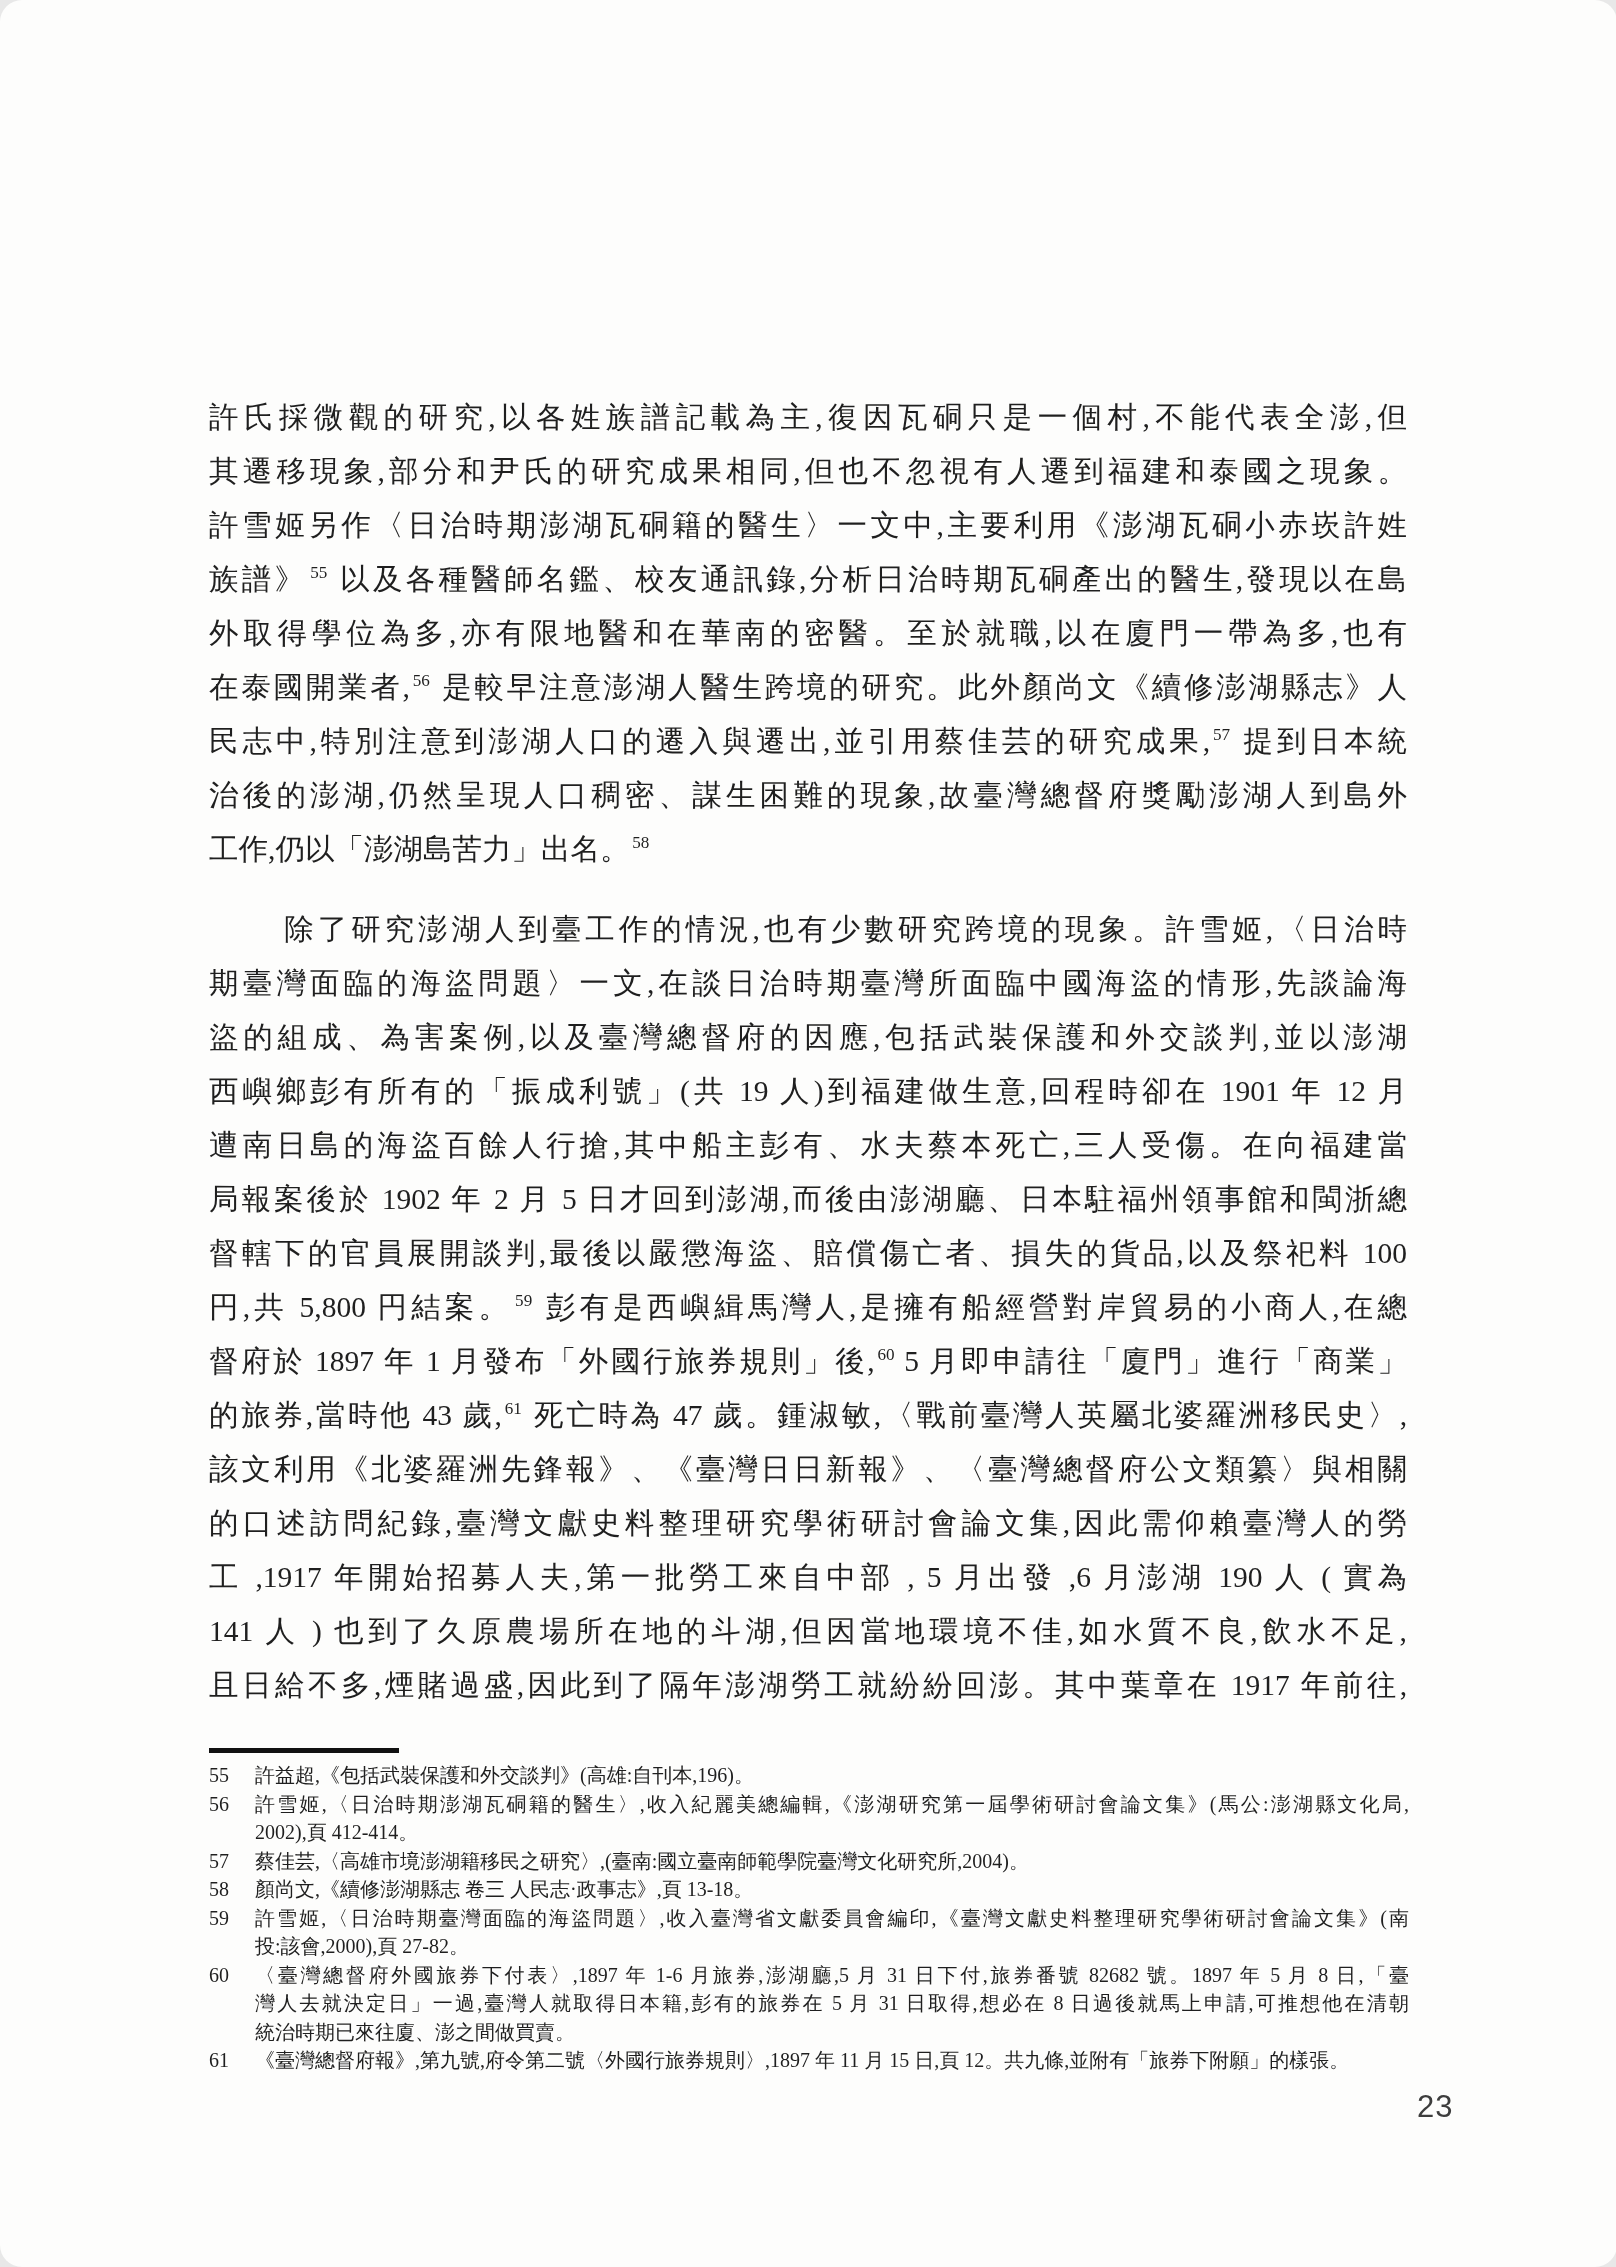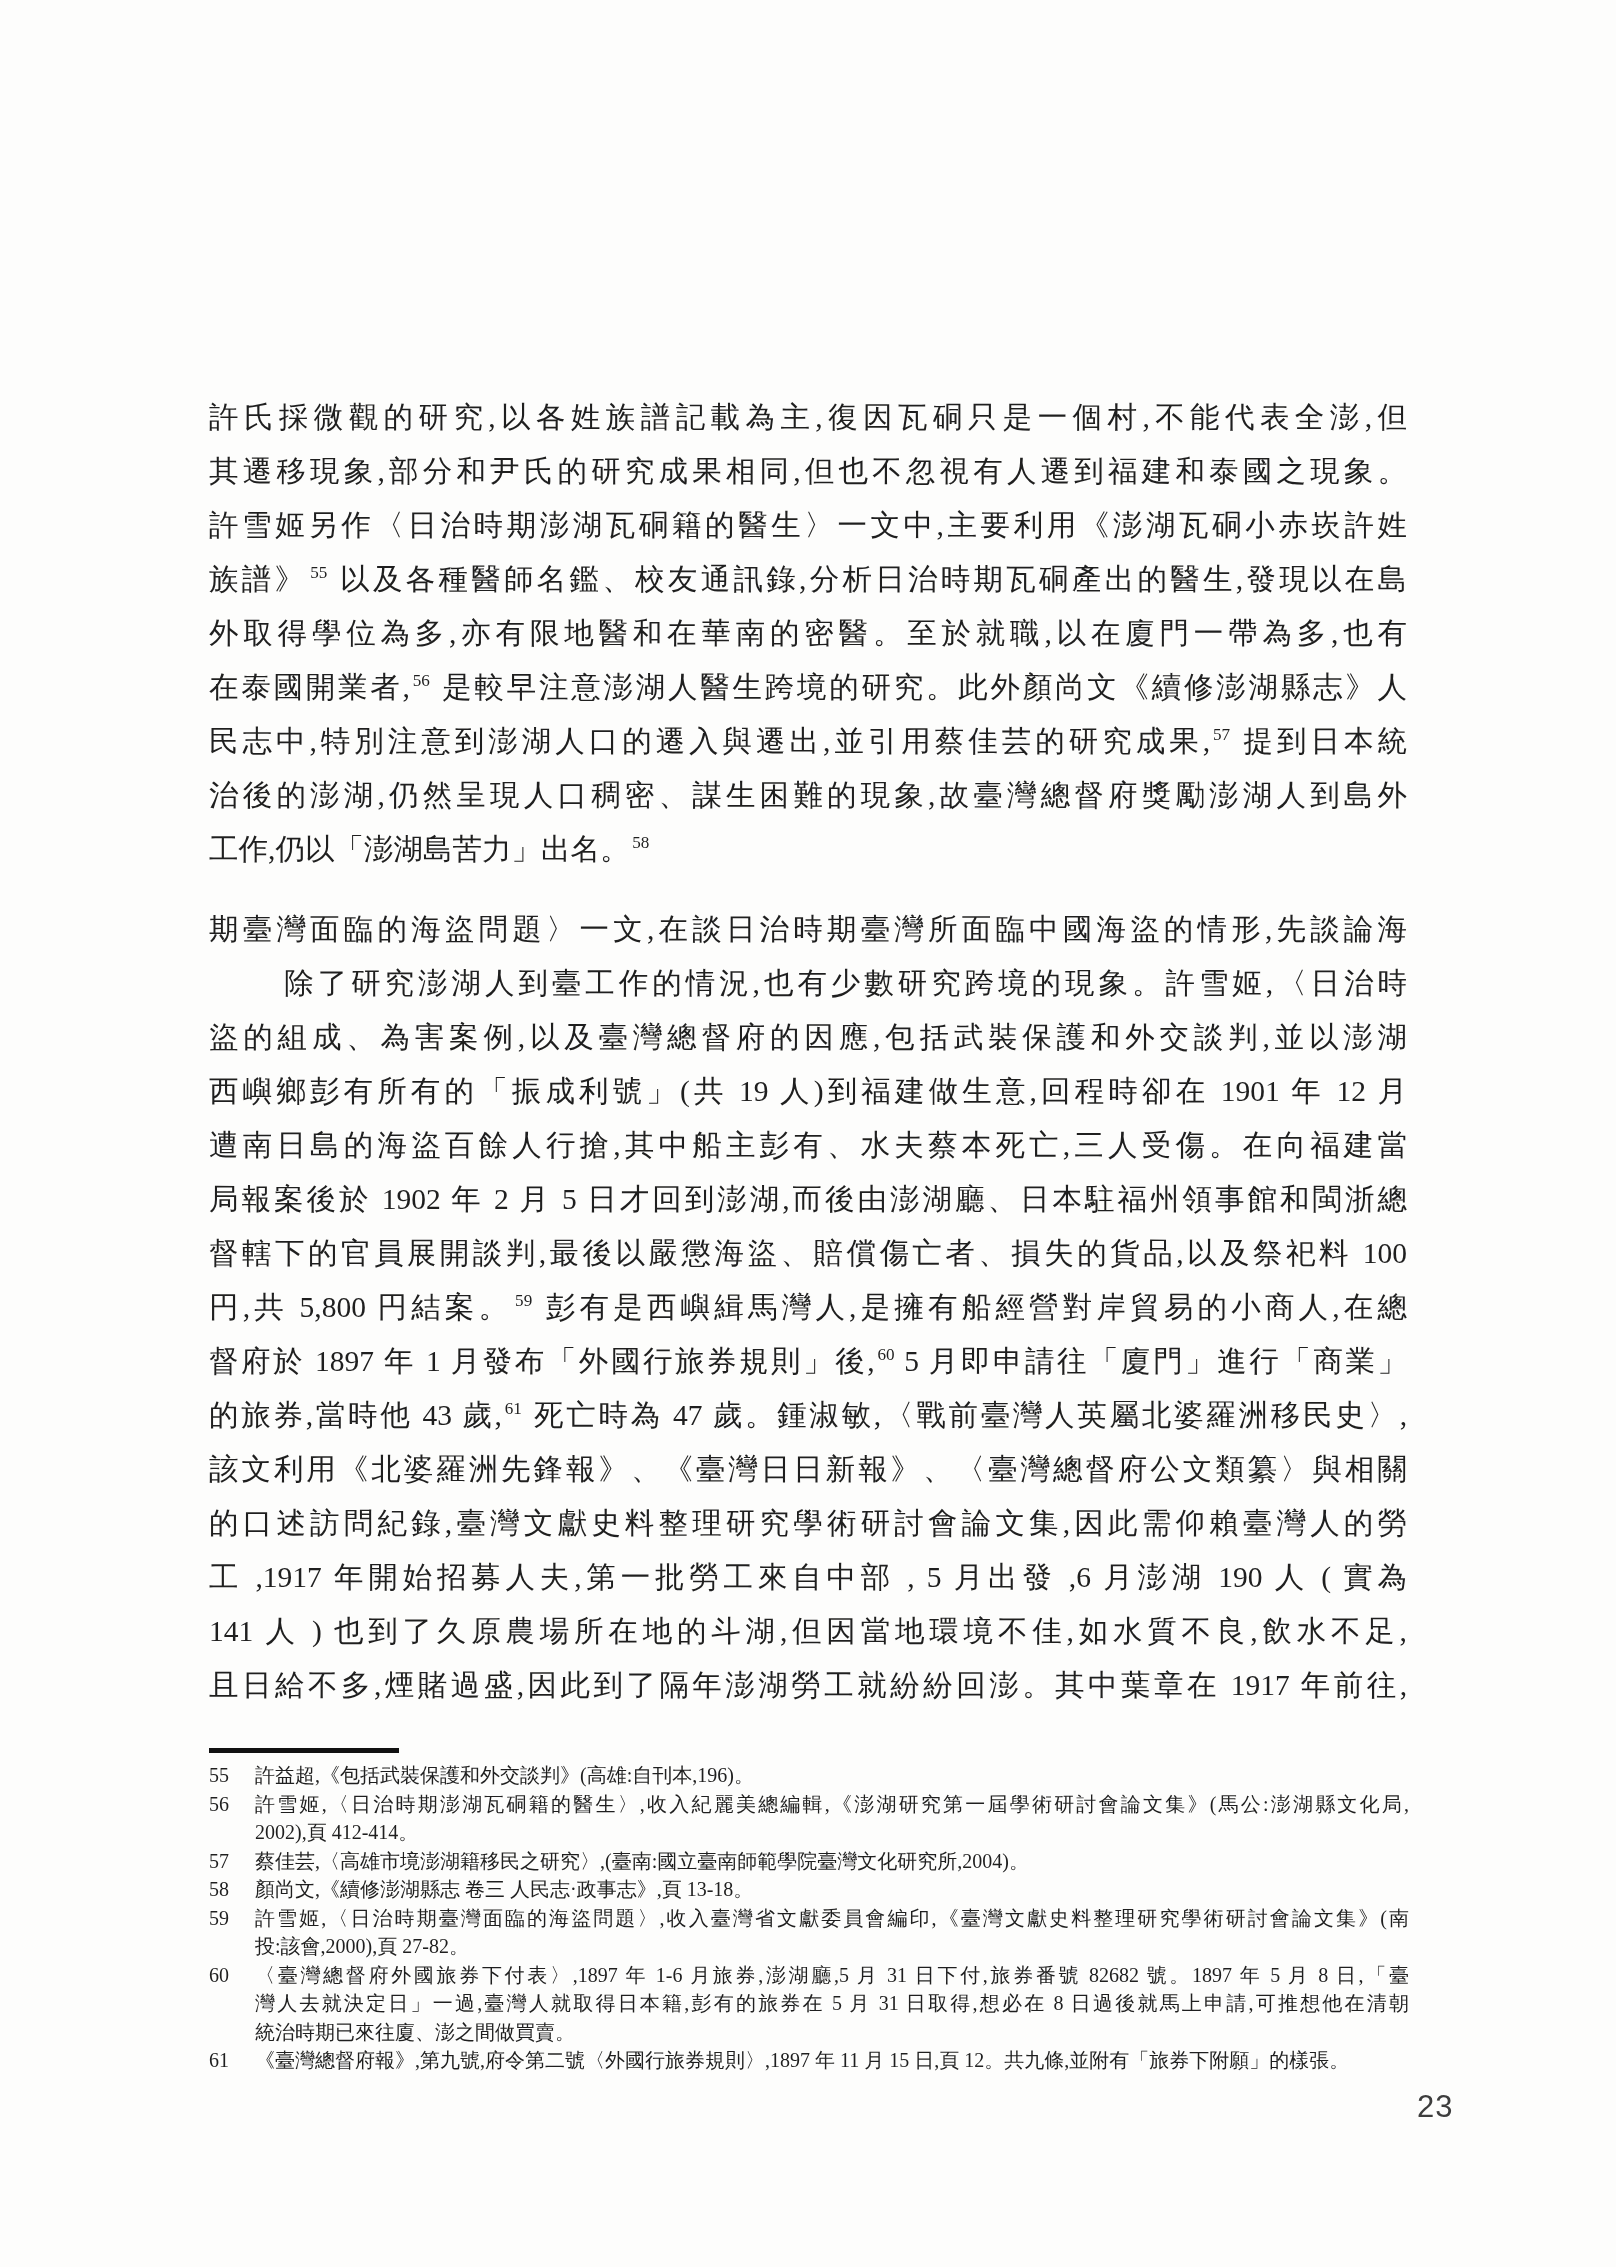--- a/index.html
+++ b/index.html
@@ -3,20 +3,21 @@
 <meta charset="utf-8">
 <style>
   html,body{margin:0;padding:0;background:#e8e8e8;}
   .page{
     position:relative;
     width:1617px;height:2267px;
     background:var(--page-bg,#fdfdfc);
     font-family:"Liberation Serif","DejaVu Serif",serif;
     color:var(--ink,#1f1f1f);
     overflow:hidden;
+    border-radius:22px;
   }
   
   .body-text{
     position:absolute;
     left:209px;top:390px;width:1198px;
   }
   .paragraph + .paragraph{margin-top:26px;}
   .body-line{
     font-size:29.5px;
     line-height:54px;
@@ -87,22 +88,22 @@
         <div class="body-line stretch">其遷移現象,部分和尹氏的研究成果相同,但也不忽視有人遷到福建和泰國之現象。</div>
         <div class="body-line stretch">許雪姬另作〈日治時期澎湖瓦硐籍的醫生〉一文中,主要利用《澎湖瓦硐小赤崁許姓</div>
         <div class="body-line stretch">族譜》<sup>55</sup>以及各種醫師名鑑、校友通訊錄,分析日治時期瓦硐產出的醫生,發現以在島</div>
         <div class="body-line stretch">外取得學位為多,亦有限地醫和在華南的密醫。至於就職,以在廈門一帶為多,也有</div>
         <div class="body-line stretch">在泰國開業者,<sup>56</sup>是較早注意澎湖人醫生跨境的研究。此外顏尚文《續修澎湖縣志》人</div>
         <div class="body-line stretch">民志中,特別注意到澎湖人口的遷入與遷出,並引用蔡佳芸的研究成果,<sup>57</sup>提到日本統</div>
         <div class="body-line stretch">治後的澎湖,仍然呈現人口稠密、謀生困難的現象,故臺灣總督府獎勵澎湖人到島外</div>
         <div class="body-line">工作,仍以「澎湖島苦力」出名。<sup>58</sup></div>
       </div>
       <div class="paragraph">
+        <div class="body-line stretch indent">除了研究澎湖人到臺工作的情況,也有少數研究跨境的現象。許雪姬,〈日治時</div>
         <div class="body-line stretch">期臺灣面臨的海盜問題〉一文,在談日治時期臺灣所面臨中國海盜的情形,先談論海</div>
-        <div class="body-line stretch indent">除了研究澎湖人到臺工作的情況,也有少數研究跨境的現象。許雪姬,〈日治時</div>
         <div class="body-line stretch">盜的組成、為害案例,以及臺灣總督府的因應,包括武裝保護和外交談判,並以澎湖</div>
         <div class="body-line stretch">西嶼鄉彭有所有的「振成利號」(共 19 人)到福建做生意,回程時卻在 1901 年 12 月</div>
         <div class="body-line stretch">遭南日島的海盜百餘人行搶,其中船主彭有、水夫蔡本死亡,三人受傷。在向福建當</div>
         <div class="body-line stretch">局報案後於 1902 年 2 月 5 日才回到澎湖,而後由澎湖廳、日本駐福州領事館和閩浙總</div>
         <div class="body-line stretch">督轄下的官員展開談判,最後以嚴懲海盜、賠償傷亡者、損失的貨品,以及祭祀料 100</div>
         <div class="body-line stretch">円,共 5,800 円結案。<sup>59</sup>彭有是西嶼緝馬灣人,是擁有船經營對岸貿易的小商人,在總</div>
         <div class="body-line stretch">督府於 1897 年 1 月發布「外國行旅券規則」後,<sup>60</sup>5 月即申請往「廈門」進行「商業」</div>
         <div class="body-line stretch">的旅券,當時他 43 歲,<sup>61</sup>死亡時為 47 歲。鍾淑敏,〈戰前臺灣人英屬北婆羅洲移民史〉,</div>
         <div class="body-line stretch">該文利用《北婆羅洲先鋒報》、《臺灣日日新報》、〈臺灣總督府公文類纂〉與相關</div>
         <div class="body-line stretch">的口述訪問紀錄,臺灣文獻史料整理研究學術研討會論文集,因此需仰賴臺灣人的勞</div>

